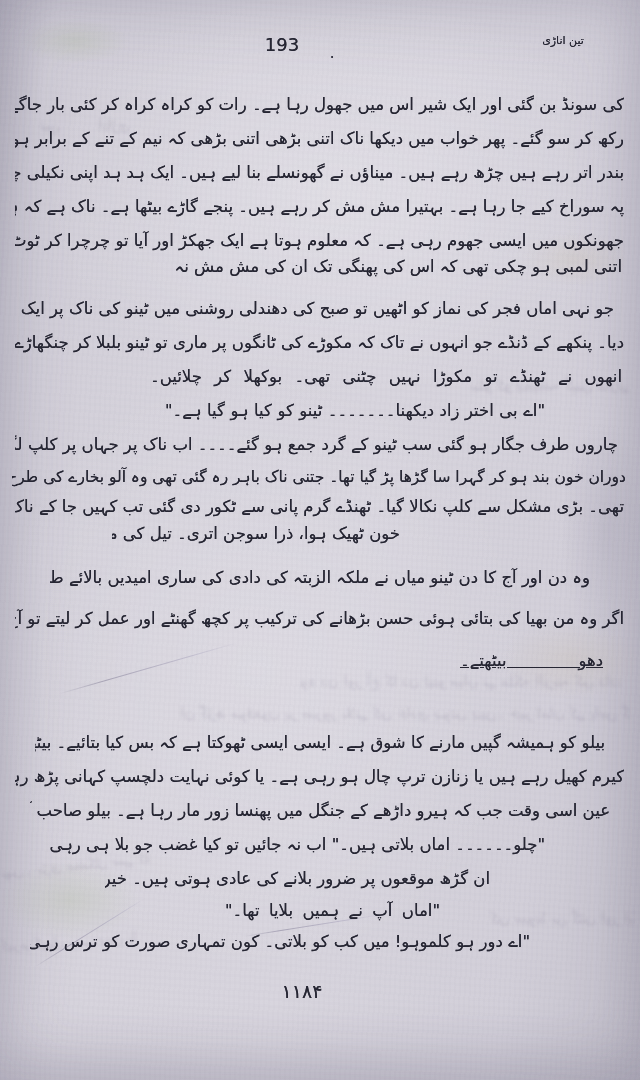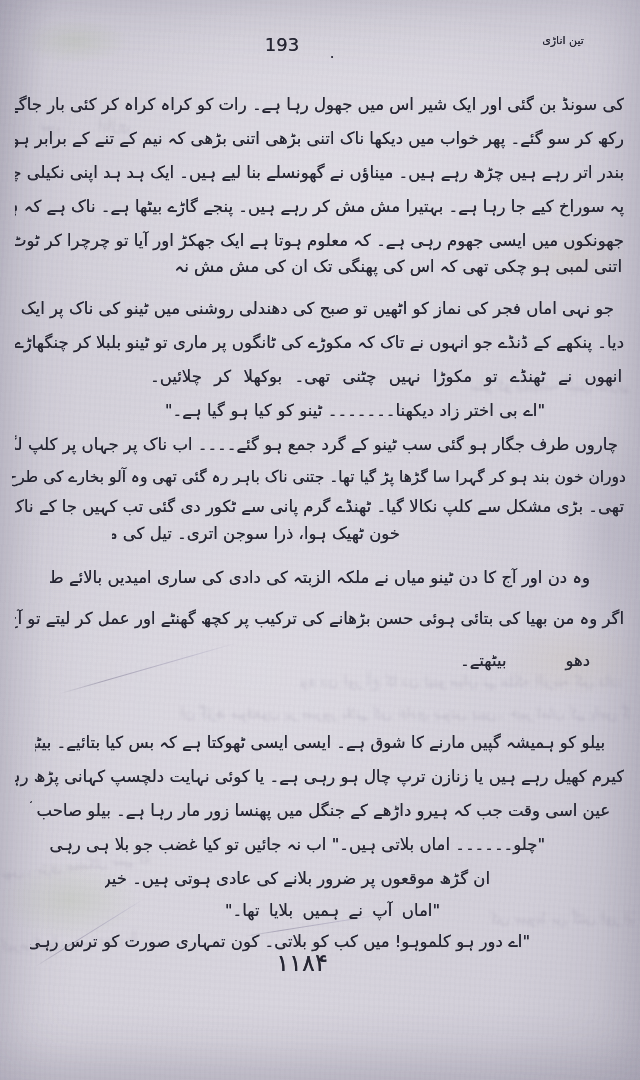--- a/index.html
+++ b/index.html
@@ -92,23 +92,23 @@
 <div class="tline" style="top:396px;right:95px;left:165px;">"اے بی اختر زاد دیکھنا۔۔۔۔۔۔۔ ٹینو کو کیا ہو گیا ہے۔"</div>
 
 <div class="tline" style="top:430px;right:22px;left:15px;">چاروں طرف جگار ہو گئی سب ٹینو کے گرد جمع ہو گئے۔۔۔۔ اب ناک پر جہاں پر کلپ لگا تھا وہاں</div>
 <div class="tline" style="top:462px;right:14px;left:12px;font-size:15.5px;">دوران خون بند ہو کر گہرا سا گڑھا پڑ گیا تھا۔ جتنی ناک باہر رہ گئی تھی وہ آلو بخارے کی طرح ہو کر سوج گئی</div>
 <div class="tline" style="top:492px;right:16px;left:15px;">تھی۔ بڑی مشکل سے کلپ نکالا گیا۔ ٹھنڈے گرم پانی سے ٹکور دی گئی تب کہیں جا کے ناک کا دوران</div>
 <div class="tline" style="top:519px;right:240px;left:112px;">خون ٹھیک ہوا، ذرا سوجن اتری۔ تیل کی مالش کی گئی۔</div>
 
 <div class="tline" style="top:563px;right:50px;left:50px;">وہ دن اور آج کا دن ٹینو میاں نے ملکہ الزبتہ کی دادی کی ساری امیدیں بالائے طاق رکھ دیں۔</div>
 
 <div class="tline" style="top:604px;right:16px;left:15px;">اگر وہ من بھیا کی بتائی ہوئی حسن بڑھانے کی ترکیب پر کچھ گھنٹے اور عمل کر لیتے تو آج قطعی ناک سے ہاتھ</div>
-<div class="tline" style="top:646px;right:50px;left:460px;">دھو بیٹھتے۔</div>
+<div class="tline" style="top:646px;right:37px;left:460px;text-decoration:underline;">دھو بیٹھتے۔</div>
 
 <div class="tline" style="top:728px;right:35px;left:35px;">بیلو کو ہمیشہ گپیں مارنے کا شوق ہے۔ ایسی ایسی ٹھوکتا ہے کہ بس کیا بتائیے۔ بیٹھے مزے سے</div>
 <div class="tline" style="top:762px;right:16px;left:15px;">کیرم کھیل رہے ہیں یا زنازن ترپ چال ہو رہی ہے۔ یا کوئی نہایت دلچسپ کہانی پڑھ رہے ہیں۔</div>
 <div class="tline" style="top:796px;right:30px;left:30px;">عین اسی وقت جب کہ ہیرو داڑھے کے جنگل میں پھنسا زور مار رہا ہے۔ بیلو صاحب آن دھمکے۔</div>
 <div class="tline" style="top:830px;right:95px;left:50px;">"چلو۔۔۔۔۔۔ اماں بلاتی ہیں۔" اب نہ جائیں تو کیا غضب جو بلا ہی رہی ہوں۔ امائیں عموماً ایسے</div>
 <div class="tline" style="top:864px;right:150px;left:105px;">ان گڑھ موقعوں پر ضرور بلانے کی عادی ہوتی ہیں۔ خیر اماں کے پاس گئے۔</div>
 <div class="tline" style="top:896px;right:200px;left:225px;">"اماں آپ نے ہمیں بلایا تھا۔"</div>
 <div class="tline" style="top:927px;right:110px;left:30px;">"اے دور ہو کلموہو! میں کب کو بلاتی۔ کون تمہاری صورت کو ترس رہی ہوں کہ چڑھے چلے</div>
 
-<div class="tline hdr" style="top:948px;left:260px;width:84px;font-size:24px;letter-spacing:1px;">۱۱۸۴</div>
+<div class="tline hdr" style="top:976px;left:260px;width:84px;font-size:19px;letter-spacing:1px;">۱۱۸۴</div>
 
 </body></html>

